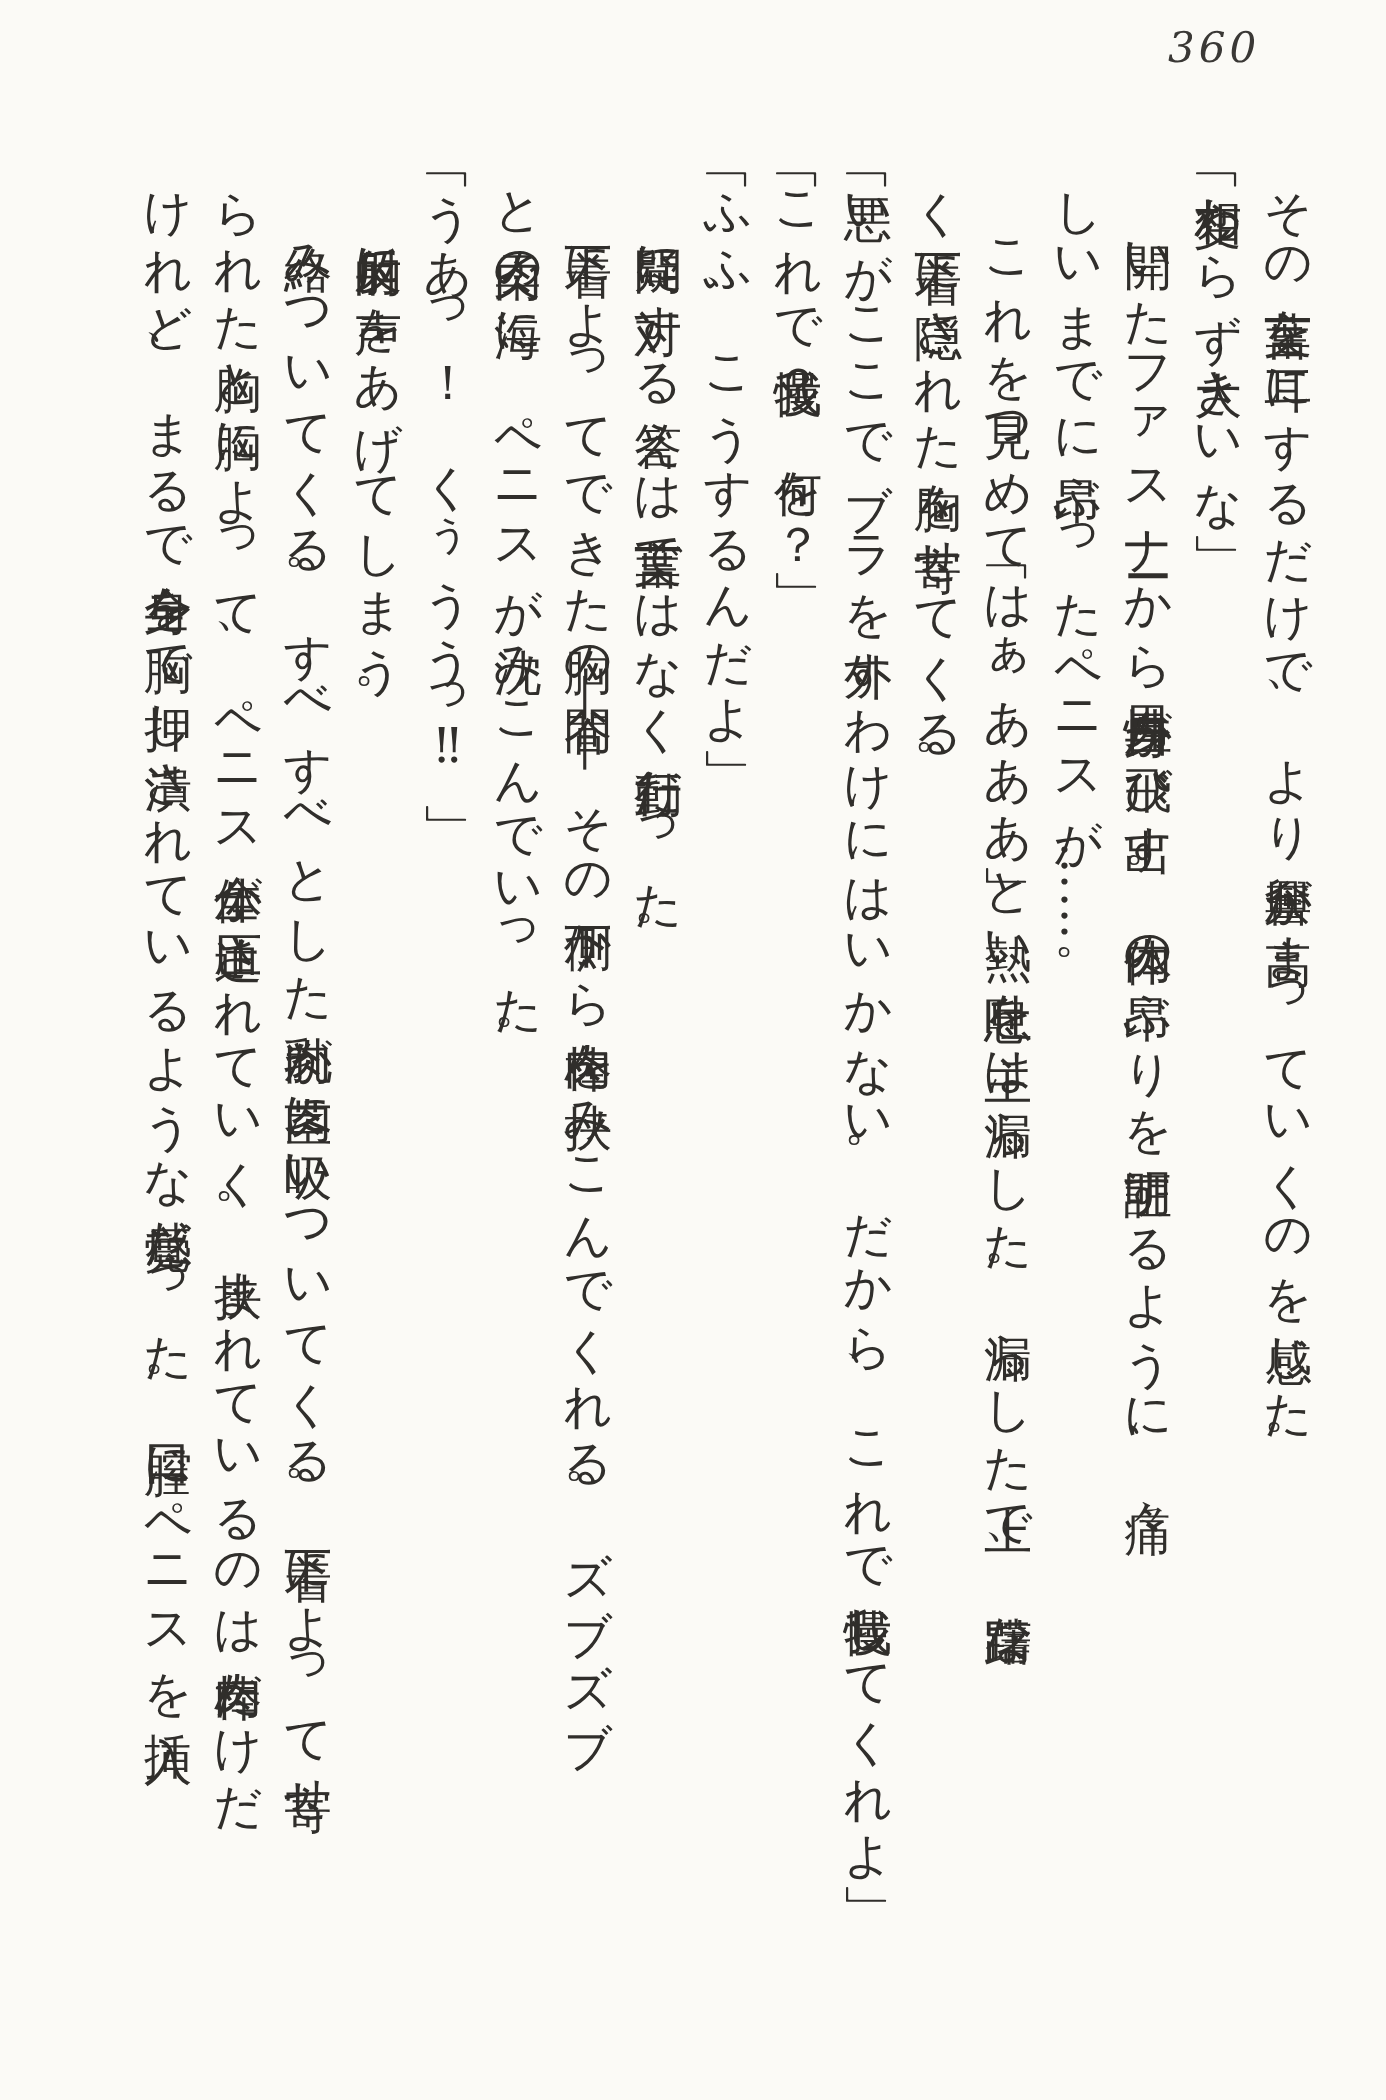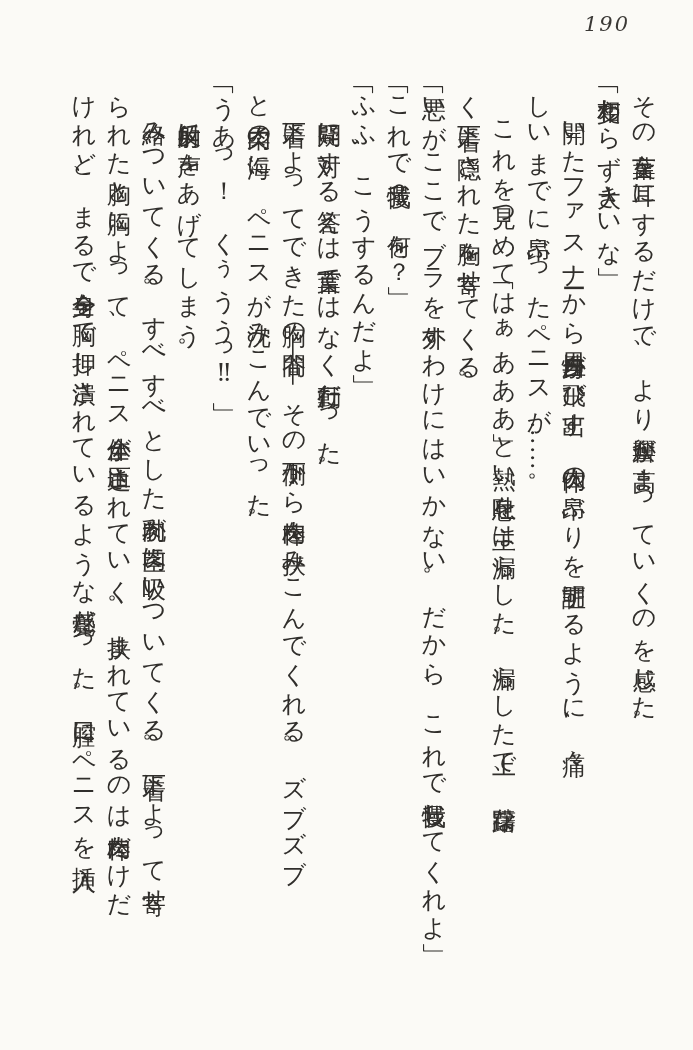--- a/index.html
+++ b/index.html
@@ -43,21 +43,21 @@
     line-height: 35px;
     letter-spacing: 1px;
     white-space: nowrap;
     font-kerning: none;
   }
 </style>
 </head>
 <body>
 
 <div class="page">
-  <div class="page-number">190</div>
+  <div class="page-number">360</div>
 
   <div class="page-body">
     <p class="line">その言葉を耳にするだけで、より興奮が高まっていくのを感じた。</p>
     <p class="line">「相変わらず大きいな」</p>
     <p class="line">　開いたファスナーから男性自身が飛び出す。肉体の昂ぶりを証明するように、痛々</p>
     <p class="line">しいまでに昂ぶったペニスが……。</p>
     <p class="line">　これを見つめて「はぁあああ」と熱い吐息を主は漏らした。漏らした上で、躊躇な</p>
     <p class="line">く下着に隠された胸を寄せてくる。</p>
     <p class="line">「悪いがここでブラを外すわけにはいかない。だから、これで我慢してくれよ」</p>
     <p class="line">「これで我慢？　何を？」</p>

